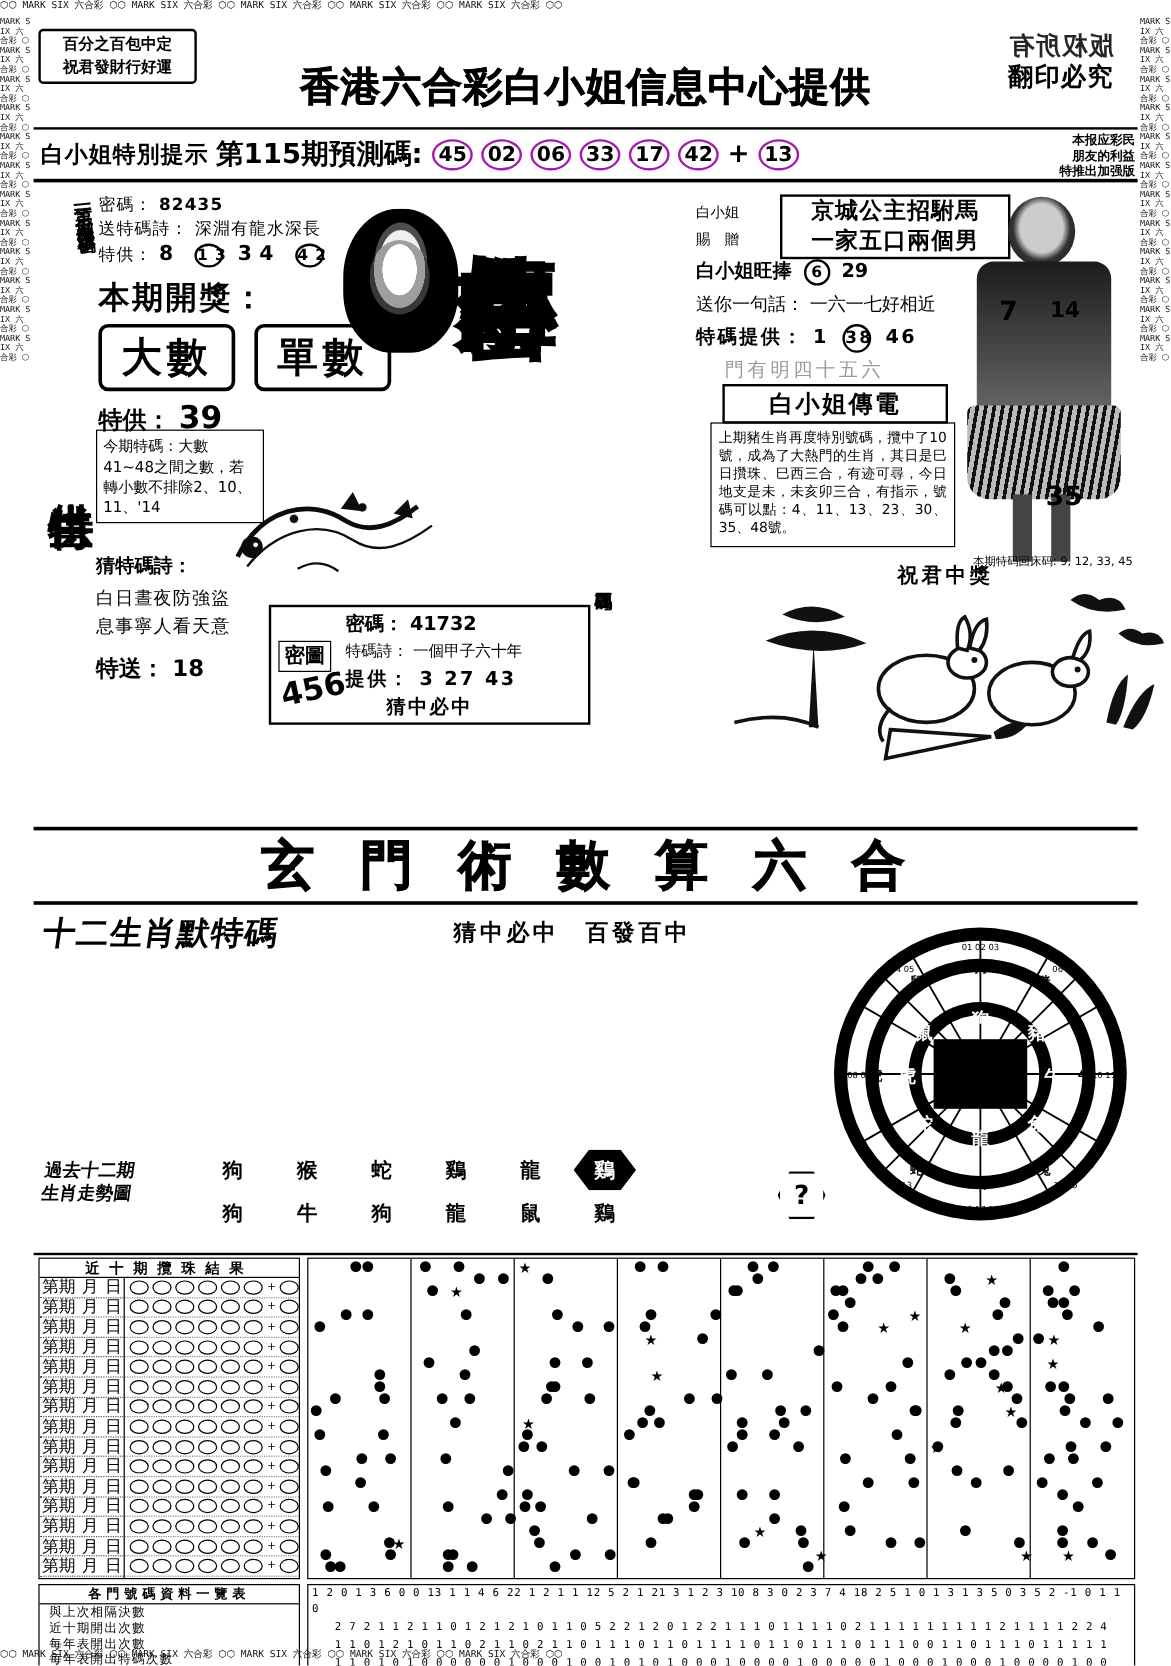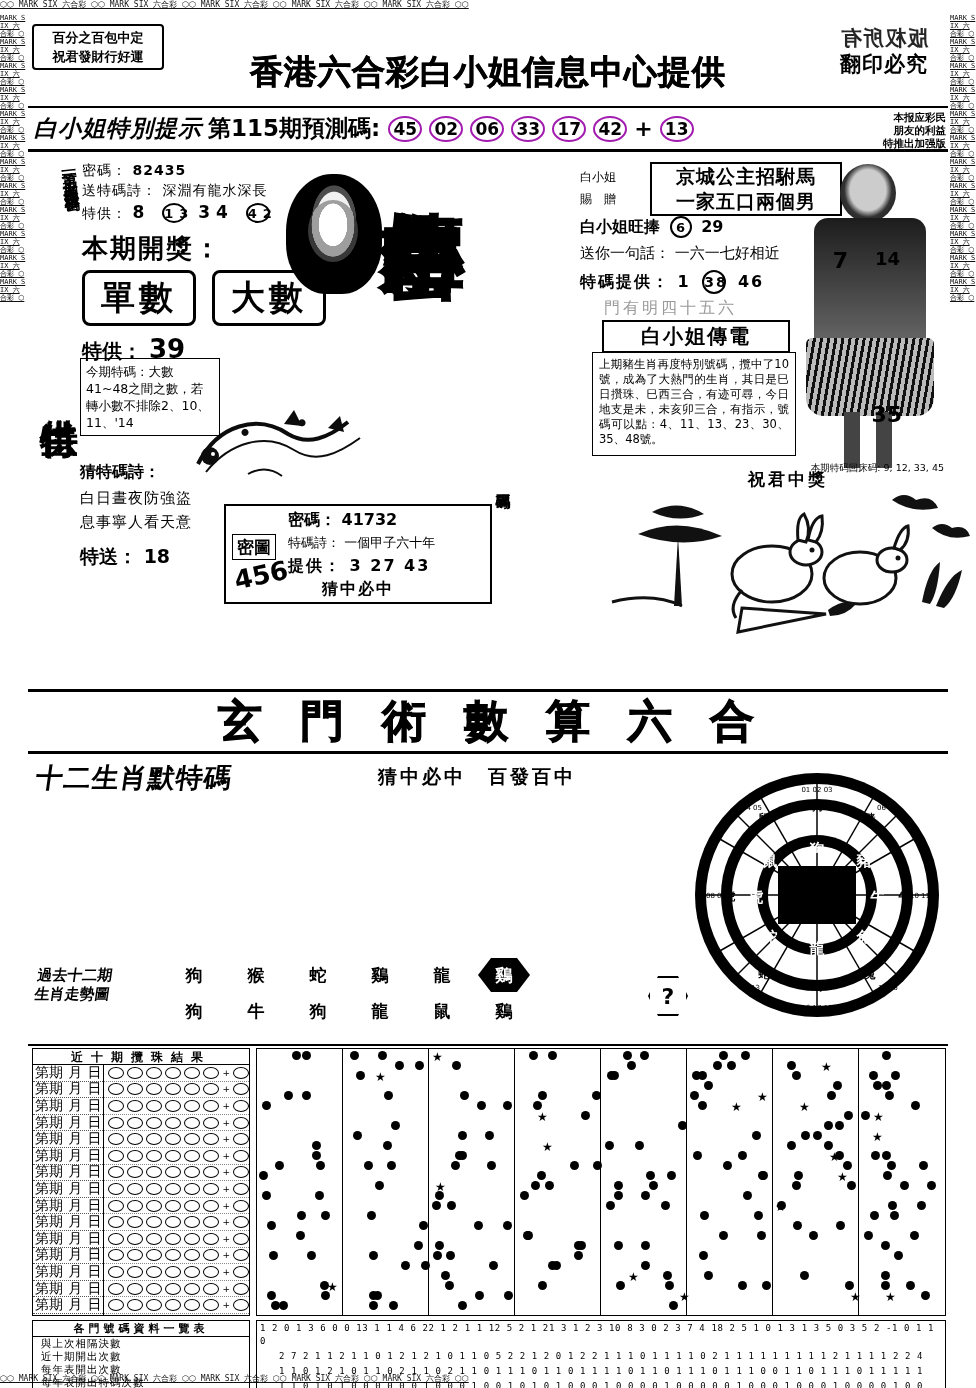--- a/index.html
+++ b/index.html
@@ -19,21 +19,20 @@
   
   .edge {
     position:absolute;
     font-family:"DejaVu Sans Mono", monospace;
     font-size:8px;
     line-height:9px;
     color:#111;
     letter-spacing:0px;
     overflow:hidden;
     white-space:nowrap;
-    text-decoration:underline;
   }
   .edge-top { left:0; top:0; width:976px; height:14px; }
   .edge-bottom { left:0; bottom:0; width:976px; height:14px; }
   .edge-left {
     left:0; top:14px; width:26px; height:1360px;
     white-space:normal; word-break:break-all;
     font-size:7px; line-height:8px;
   }
   .edge-right {
     right:0; top:14px; width:26px; height:1360px;
@@ -80,21 +79,21 @@
     letter-spacing:1px;
   }
   .badge-right .rev { transform:scaleX(-1); opacity:.85; }
   
   .predbar {
     position:relative; height:44px;
     border-bottom:3px solid #000;
     display:flex; align-items:center;
   }
   .pred-tip {
-    font-size:23px; font-weight:bold; margin-left:6px; letter-spacing:1px;font-style:italic;
+    font-size:19px; font-weight:bold; margin-left:6px; letter-spacing:1px;
   }
   .pred-label {
     font-size:23px; font-weight:bold; margin-left:6px; letter-spacing:0px;
   }
   .balls { display:flex; align-items:center; gap:7px; margin-left:8px; }
   .ball {
     width:34px; height:26px; border:2px solid #a21caf; border-radius:50%;
     display:flex; align-items:center; justify-content:center;
     font-size:17px; font-weight:bold;
   }
@@ -396,22 +395,22 @@
           <span>特供：</span>
           <b style="font-size:17px;letter-spacing:6px;">
             <span>8</span>
             <span style="display:inline-block;width:24px;height:20px;border:2px solid #000;border-radius:50%;text-align:center;line-height:17px;font-size:13px;">13</span>
             <span>34</span>
             <span style="display:inline-block;width:24px;height:20px;border:2px solid #000;border-radius:50%;text-align:center;line-height:17px;font-size:13px;">42</span>
           </b>
         </div>
         <div class="kaijiang">本期開獎：</div>
         <div class="dbl">
+          <div class="cell">大數</div>
           <div class="cell">單數</div>
-          <div class="cell">大數</div>
         </div>
         <div class="tegong39">
           <span>特供：</span>
           <span class="num">39</span>
         </div>
       </div>
 
       <div class="vbig">
         <span style="writing-mode:vertical-rl;text-orientation:upright;display:inline-block;">生肖特供</span>
       </div>

